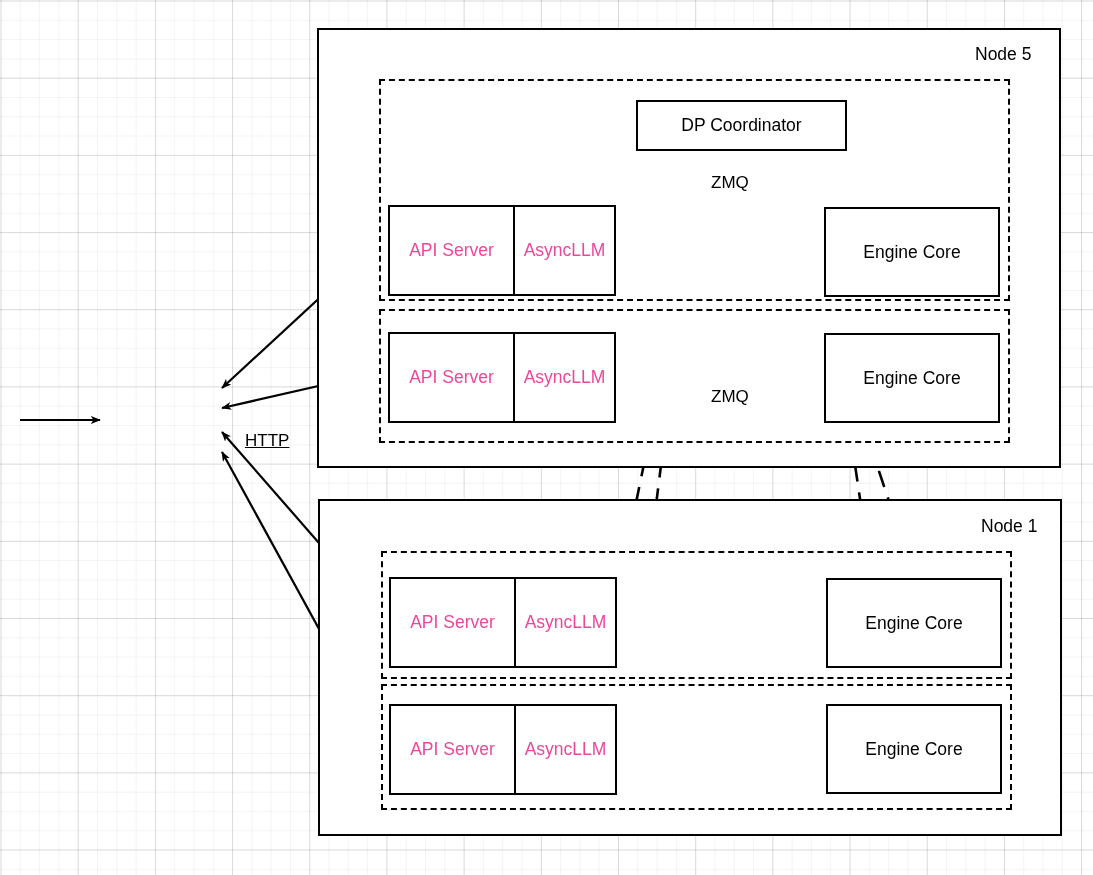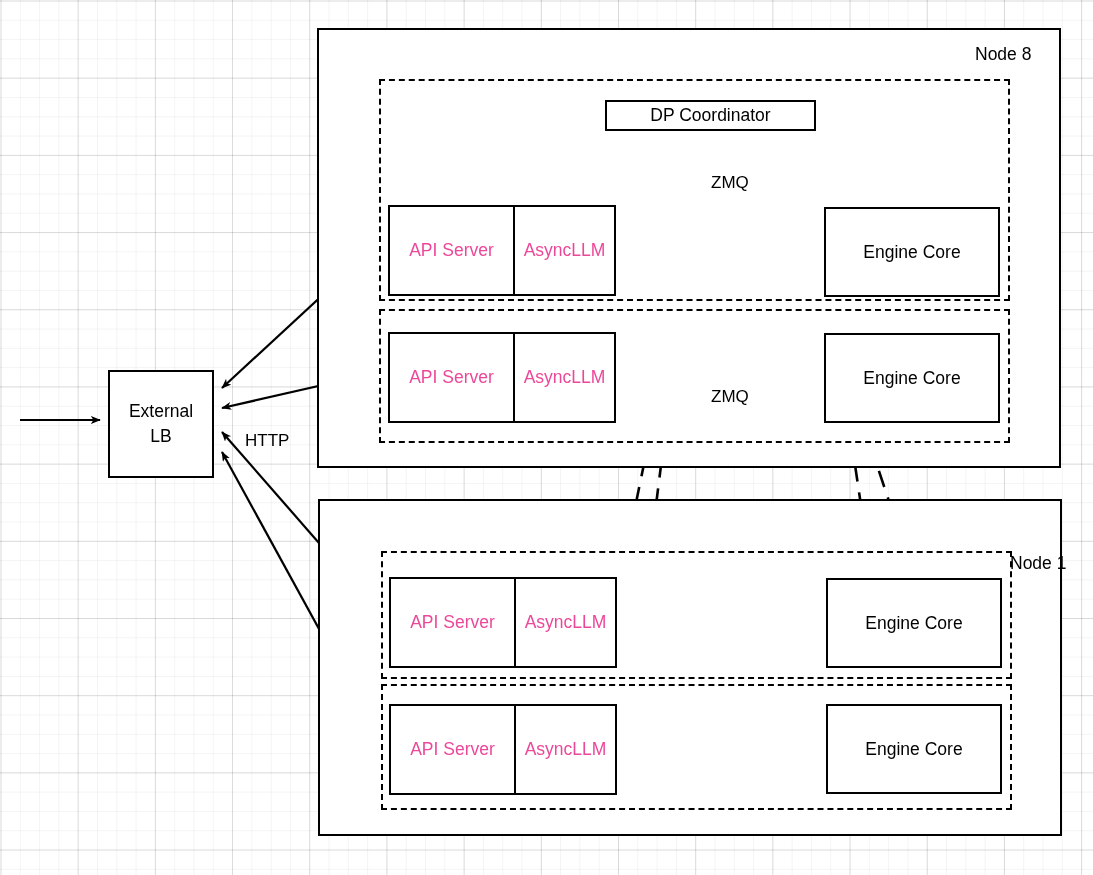--- a/index.html
+++ b/index.html
@@ -191,25 +191,25 @@
 
     <g>
       <path d="M930,280 L953,322" stroke="#000000" stroke-width="2.4" fill="none" marker-end="url(#arrowBlack)"></path>
     </g>
     <g>
       <path d="M943,665 L957,700" stroke="#000000" stroke-width="2.4" fill="none" marker-end="url(#arrowBlack)"></path>
     </g>
   </svg>
 
   <div class="node-frame" style="left:317px; top:28px; width:744px; height:440px;"></div>
-  <div class="node-label" style="left:975px; top:44px;">Node 8</div>
+  <div class="node-label" style="left:975px; top:44px;">Node 5</div>
 
   <div class="dp-group" style="left:379px; top:79px; width:631px; height:222px;"></div>
 
-  <div class="box" style="left:605px; top:100px; width:211px; height:31px;">
+  <div class="box" style="left:636px; top:100px; width:211px; height:51px;">
     <span>DP Coordinator</span>
   </div>
 
   <div class="split-box" style="left:388px; top:205px; width:228px; height:91px;">
     <div class="split-cell left">API Server</div>
     <div class="split-cell right">AsyncLLM</div>
   </div>
 
   <div class="box" style="left:824px; top:207px; width:176px; height:90px;">
     <span>Engine Core</span>
@@ -224,21 +224,21 @@
     <div class="split-cell right">AsyncLLM</div>
   </div>
 
   <div class="box" style="left:824px; top:333px; width:176px; height:90px;">
     <span>Engine Core</span>
   </div>
 
   <div class="edge-label" style="left:711px; top:387px;">ZMQ</div>
 
   <div class="node-frame" style="left:318px; top:499px; width:744px; height:337px;"></div>
-  <div class="node-label" style="left:1010px; top:516px;margin-top:37px;">Node 1</div>
+  <div class="node-label" style="left:981px; top:516px;">Node 1</div>
 
   <div class="dp-group" style="left:381px; top:551px; width:631px; height:128px;"></div>
 
   <div class="split-box" style="left:389px; top:577px; width:228px; height:91px;">
     <div class="split-cell left">API Server</div>
     <div class="split-cell right">AsyncLLM</div>
   </div>
 
   <div class="box" style="left:826px; top:578px; width:176px; height:90px;">
     <span>Engine Core</span>
@@ -248,20 +248,16 @@
 
   <div class="split-box" style="left:389px; top:704px; width:228px; height:91px;">
     <div class="split-cell left">API Server</div>
     <div class="split-cell right">AsyncLLM</div>
   </div>
 
   <div class="box" style="left:826px; top:704px; width:176px; height:90px;">
     <span>Engine Core</span>
   </div>
 
-  <div class="box" style="left:108px; top:370px; width:106px; height:108px; flex-direction:column; line-height:1.45;">
-    <span>External</span>
-    <span>LB</span>
-  </div>
-
-  <div class="edge-label" style="left:245px; top:431px;">HTTP</div>
+
+  <div class="edge-label" style="left:245px; top:431px;text-decoration:underline;">HTTP</div>
 
 </div>
 
 </body></html>

